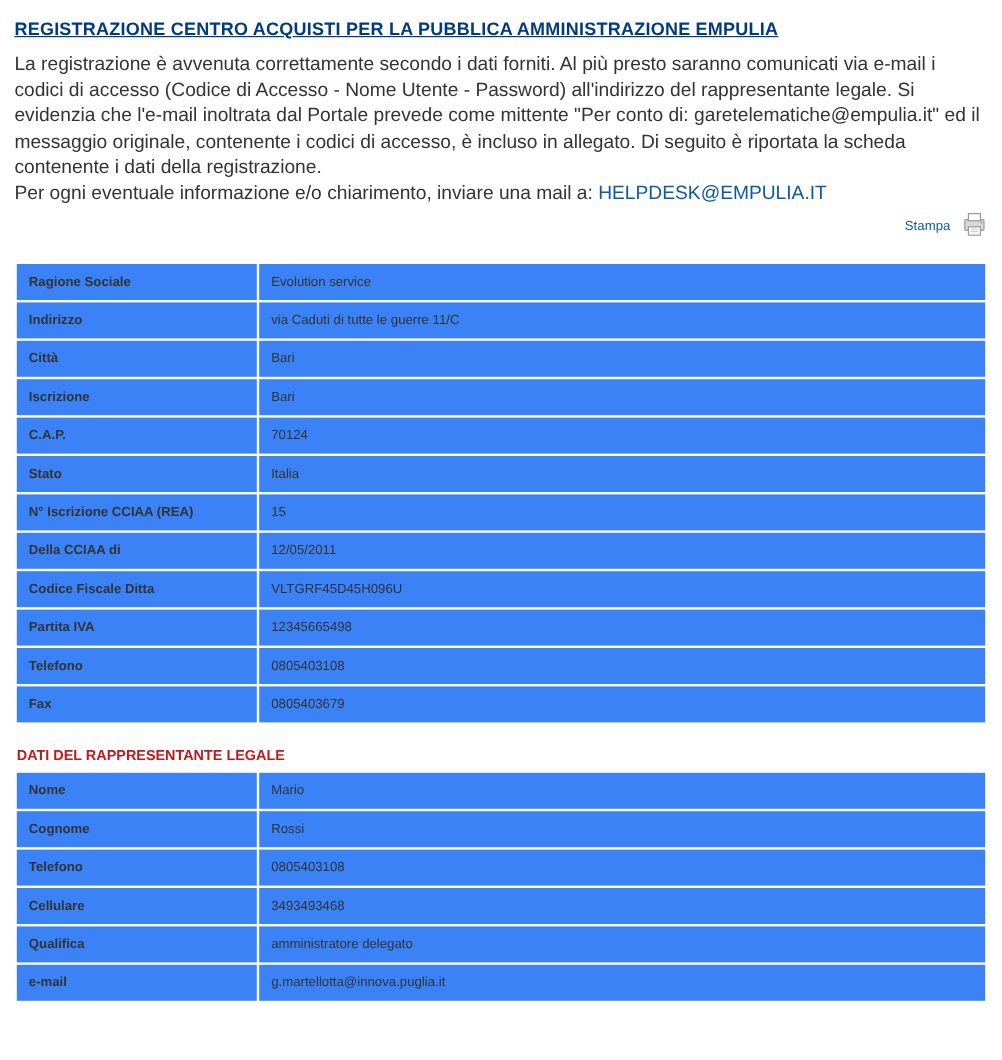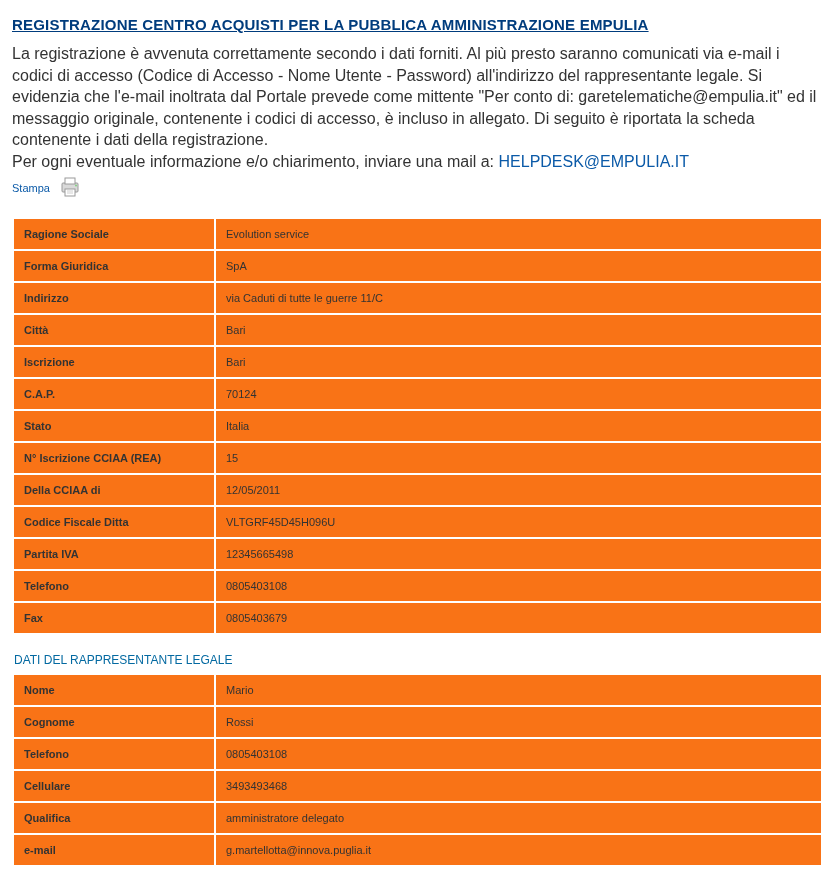--- a/index.html
+++ b/index.html
@@ -24,56 +24,56 @@
     font-size: 16px;
     line-height: 1.35;
     color: #333;
     margin-bottom: 4px;
   }
   .intro a {
     color: #0B5AA8;
     text-decoration: none;
   }
   .print-row {
-    text-align: left;
+    text-align: right;
     margin: 4px 0 18px 0;
   }
   .print-row a {
     color: #0B5AA8;
     text-decoration: none;
     font-size: 11px;
     vertical-align: middle;
   }
   .print-row .printer {
     display: inline-block;
     vertical-align: middle;
     margin-left: 6px;
   }
   table.data {
     width: 100%;
     border-collapse: separate;
     border-spacing: 2px;
     margin-bottom: 18px;
   }
   table.data td {
-    background: #f97316;
+    background: #3b82f6;
     padding: 9px 10px;
     vertical-align: middle;
     font-size: 11px;
     color: #333;
   }
   table.data td.label {
     width: 200px;
     font-weight: bold;
     color: #333;
   }
   h2.section {
     font-size: 12px;
-    font-weight: normal;
-    color: #0369a1;
+    font-weight: bold;
+    color: #b91c1c;
     margin: 12px 0 6px 2px;
   }
 </style>
 </head>
 <body>
 
 <h1 class="page-title">REGISTRAZIONE CENTRO ACQUISTI PER LA PUBBLICA AMMINISTRAZIONE EMPULIA</h1>
 
 <div class="intro">
   <span>La registrazione è avvenuta correttamente secondo i dati forniti. Al più presto saranno comunicati via e-mail i codici di accesso (Codice di Accesso - Nome Utente - Password) all'indirizzo del rappresentante legale. Si evidenzia che l'e-mail inoltrata dal Portale prevede come mittente "Per conto di: garetelematiche@empulia.it" ed il messaggio originale, contenente i codici di accesso, è incluso in allegato. Di seguito è riportata la scheda contenente i dati della registrazione.</span><br>
@@ -93,24 +93,20 @@
       <line x1="8" y1="16" x2="14" y2="16" stroke="#CFCFCF"></line>
     </svg>
   </span>
 </div>
 
 <table class="data">
   <tbody id="company-body">
       <tr>
         <td class="label">Ragione Sociale</td>
         <td>Evolution service</td>
-      </tr>
-      <tr>
-        <td class="label">Forma Giuridica</td>
-        <td>SpA</td>
       </tr>
       <tr>
         <td class="label">Indirizzo</td>
         <td>via Caduti di tutte le guerre 11/C</td>
       </tr>
       <tr>
         <td class="label">Città</td>
         <td>Bari</td>
       </tr>
       <tr>

